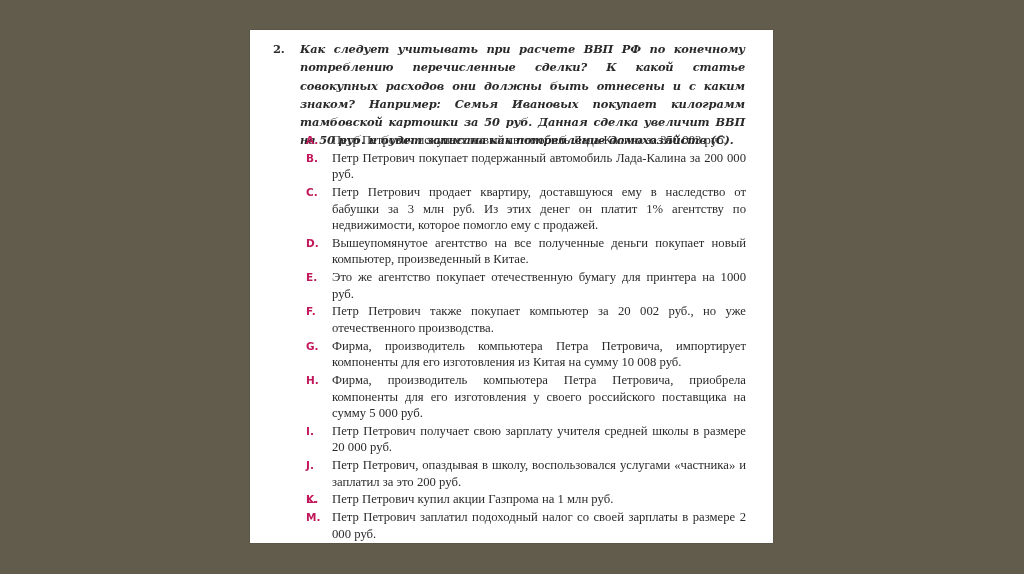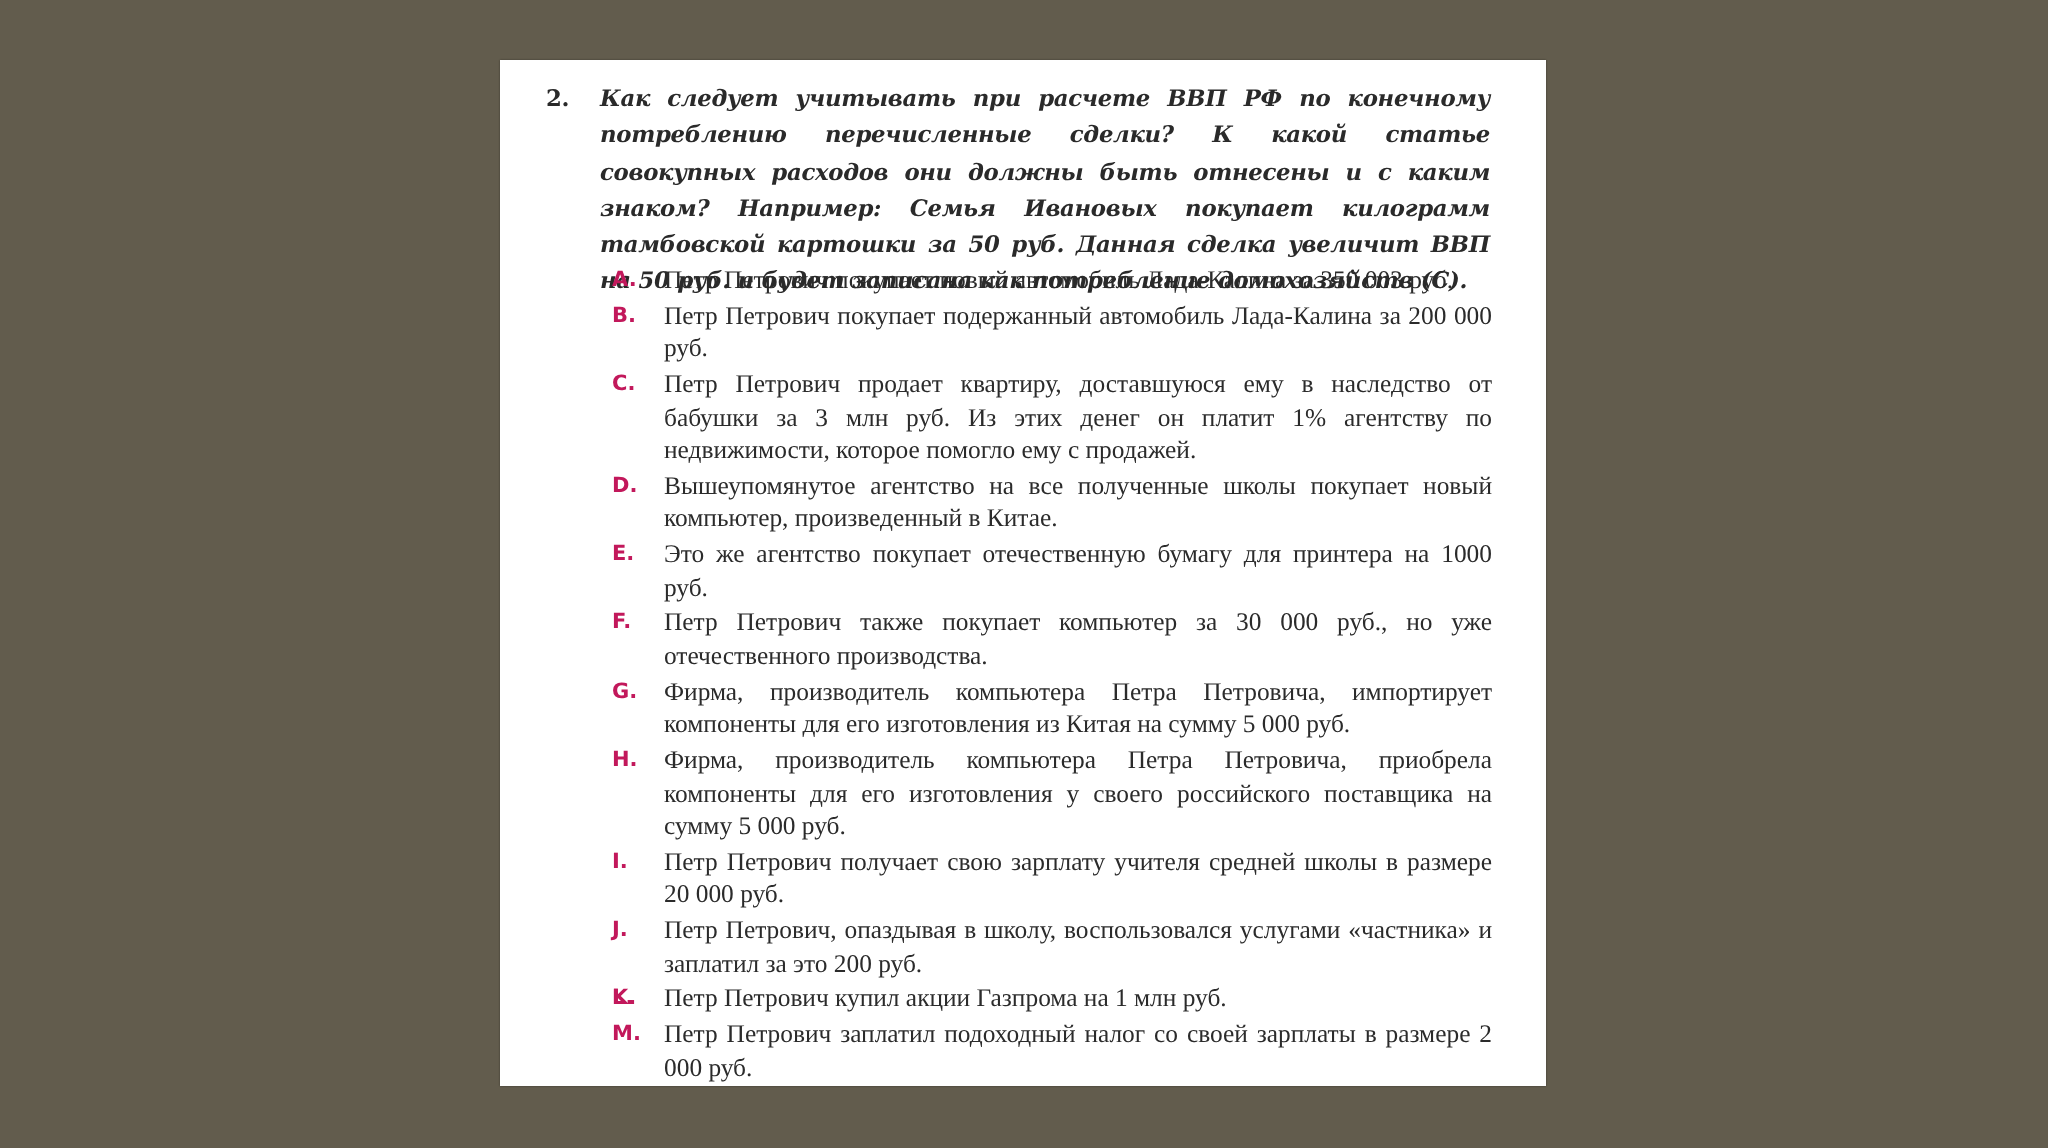--- a/index.html
+++ b/index.html
@@ -66,24 +66,24 @@
 <div class="page">
   <div class="question">
     <span class="q-num">2.</span>
     <div class="q-text">Как следует учитывать при расчете ВВП РФ по конечному потреблению перечисленные сделки? К какой статье совокупных расходов они должны быть отнесены и с каким знаком? Например: Семья Ивановых покупает килограмм тамбовской картошки за 50 руб. Данная сделка увеличит ВВП на 50 руб. и будет записана как потребление домохозяйств (C).</div>
   </div>
 
   <div class="items">
     <div class="item"><span class="item-letter" style="color: rgb(194, 24, 91);">A.</span><span>Петр Петрович покупает новый автомобиль Лада-Калина за 350 003 руб.</span></div>
     <div class="item"><span class="item-letter" style="color: rgb(194, 24, 91);">B.</span><span>Петр Петрович покупает подержанный автомобиль Лада-Калина за 200 000 руб.</span></div>
     <div class="item"><span class="item-letter" style="color: rgb(194, 24, 91);">C.</span><span>Петр Петрович продает квартиру, доставшуюся ему в наследство от бабушки за 3 млн руб. Из этих денег он платит 1% агентству по недвижимости, которое помогло ему с продажей.</span></div>
-    <div class="item"><span class="item-letter" style="color: rgb(194, 24, 91);">D.</span><span>Вышеупомянутое агентство на все полученные школы покупает новый компьютер, произведенный в Китае.</span></div>
+    <div class="item"><span class="item-letter" style="color: rgb(194, 24, 91);">D.</span><span>Вышеупомянутое агентство на все полученные деньги покупает новый компьютер, произведенный в Китае.</span></div>
     <div class="item"><span class="item-letter" style="color: rgb(194, 24, 91);">E.</span><span>Это же агентство покупает отечественную бумагу для принтера на 1000 руб.</span></div>
-    <div class="item"><span class="item-letter" style="color: rgb(194, 24, 91);">F.</span><span>Петр Петрович также покупает компьютер за 30 000 руб., но уже отечественного производства.</span></div>
-    <div class="item"><span class="item-letter" style="color: rgb(194, 24, 91);">G.</span><span>Фирма, производитель компьютера Петра Петровича, импортирует компоненты для его изготовления из Китая на сумму 5 000 руб.</span></div>
+    <div class="item"><span class="item-letter" style="color: rgb(194, 24, 91);">F.</span><span>Петр Петрович также покупает компьютер за 20 002 руб., но уже отечественного производства.</span></div>
+    <div class="item"><span class="item-letter" style="color: rgb(194, 24, 91);">G.</span><span>Фирма, производитель компьютера Петра Петровича, импортирует компоненты для его изготовления из Китая на сумму 10 008 руб.</span></div>
     <div class="item"><span class="item-letter" style="color: rgb(194, 24, 91);">H.</span><span>Фирма, производитель компьютера Петра Петровича, приобрела компоненты для его изготовления у своего российского поставщика на сумму 5 000 руб.</span></div>
     <div class="item"><span class="item-letter" style="color: rgb(194, 24, 91);">I.</span><span>Петр Петрович получает свою зарплату учителя средней школы в размере 20 000 руб.</span></div>
     <div class="item"><span class="item-letter" style="color: rgb(194, 24, 91);">J.</span><span>Петр Петрович, опаздывая в школу, воспользовался услугами «частника» и заплатил за это 200 руб.</span></div>
     <div class="item"><span class="item-letter" style="color: rgb(194, 24, 91);">K.</span></div>
     <div class="item"><span class="item-letter" style="color: rgb(194, 24, 91);">L.</span><span>Петр Петрович купил акции Газпрома на 1 млн руб.</span></div>
     <div class="item"><span class="item-letter" style="color: rgb(194, 24, 91);">M.</span><span>Петр Петрович заплатил подоходный налог со своей зарплаты в размере 2 000 руб.</span></div>
   </div>
 </div>
 
 </body></html>

